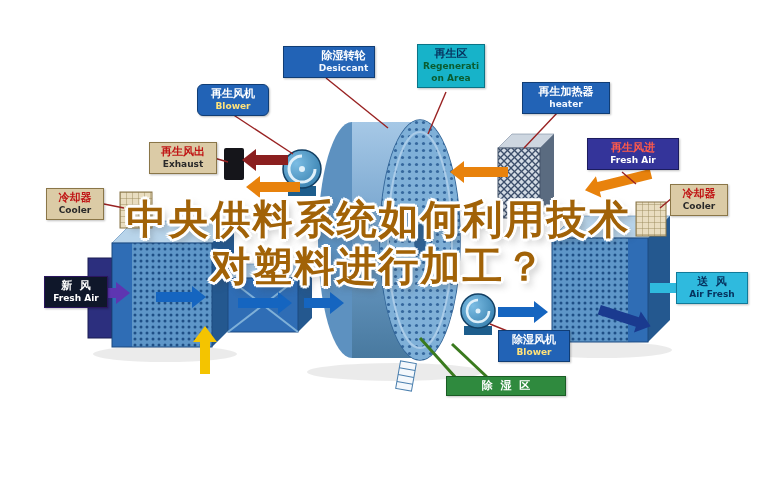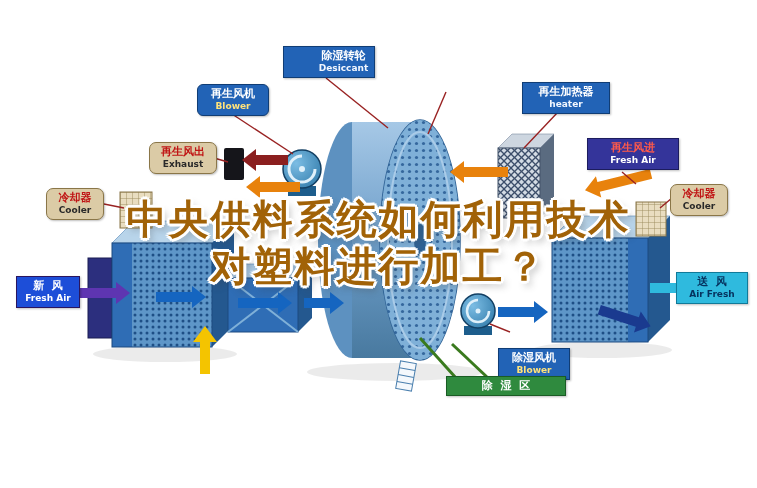--- a/index.html
+++ b/index.html
@@ -11,46 +11,46 @@
   .lbl{position:absolute;z-index:4;text-align:center;border:1px solid;padding:2px 3px;
        line-height:1.3;box-sizing:border-box;box-shadow:1px 1px 2px rgba(0,0,0,.25);}
   .lbl .zh{display:block;font-size:11px;font-weight:bold;white-space:pre;}
   .lbl .en{display:block;font-size:9px;font-weight:bold;word-break:break-word;}
 
   .c-blue{background:#2263b6;border-color:#103d75;color:#fff;}
   .c-blue .en{color:#f2f7ff;}
   .c-blue .en.en-y{color:#ffe27a;}
   .c-cyan{background:#17b3c9;border-color:#0a7487;color:#06325e;}
   .c-cyan .en{color:#0a5c30;}
-  .c-tan{background:#dbcba6;border-color:#8a7648;color:#c01414;border-radius:7px;}
+  .c-tan{background:#dbcba6;border-color:#8a7648;color:#c01414;}
   .c-tan .en{color:#2a2a2a;}
   .c-indigo{background:#34349a;border-color:#1c1c5e;color:#ff5a4a;}
   .c-indigo .en{color:#ffffff;}
-  .c-purple{background:#1d4ed8;border-color:#2a155e;color:#fff;}
+  .c-purple{background:#0f172a;border-color:#2a155e;color:#fff;margin-left:28px;}
   .c-purple .en{color:#fff;}
   .c-cyan2{background:#2fbade;border-color:#117a99;color:#06325e;}
   .c-cyan2 .en{color:#06325e;}
   .c-yellow{background:#f2d22e;border-color:#99830e;color:#1d1d1d;}
   .c-yellow .en{color:#1d1d1d;}
   .c-green{background:#2f8a3e;border-color:#1a5c24;color:#fff;}
   .c-green .en{color:#fff;}
 
   
   #lbl-desiccant{left:283px;top:46px;width:92px;padding-left:32px;}
   #lbl-regen-area{left:417px;top:44px;width:68px;}
   #lbl-blower-top{left:197px;top:84px;width:72px;border-radius:6px;}
   #lbl-heater{left:522px;top:82px;width:88px;}
   #lbl-exhaust{left:149px;top:142px;width:68px;}
   #lbl-fresh-in{left:587px;top:138px;width:92px;}
   #lbl-cooler-left{left:46px;top:188px;width:58px;}
   #lbl-cooler-right{left:670px;top:184px;width:58px;}
   #lbl-freshair-left{left:16px;top:276px;width:64px;}
   #lbl-air-supply{left:676px;top:272px;width:72px;}
   #lbl-back-wind{left:163px;top:380px;width:78px;}
-  #lbl-blower-bottom{left:498px;top:348px;width:72px;}
+  #lbl-blower-bottom{left:498px;top:330px;width:72px;}
   #lbl-district{left:446px;top:376px;width:120px;}
 
   
   .headline{position:absolute;left:0;right:0;top:196px;z-index:6;text-align:center;
     font-weight:900;color:#a16207;font-size:40px;line-height:1.18;letter-spacing:2px;
     pointer-events:none;
     text-shadow:
       -2px -2px 0 #fff, 2px -2px 0 #fff, -2px 2px 0 #fff, 2px 2px 0 #fff,
       0 -3px 0 #fff, 0 3px 0 #fff, -3px 0 0 #fff, 3px 0 0 #fff,
       4px 5px 7px rgba(60,60,60,.35);}
@@ -201,20 +201,24 @@
       <line x1="456" y1="378" x2="420" y2="338" stroke="#3a7a1e" stroke-width="3"></line>
       <line x1="488" y1="378" x2="452" y2="344" stroke="#3a7a1e" stroke-width="3"></line>
     </g>
   </svg>
 
   <div class="lbl c-blue" id="lbl-desiccant">
     <span class="zh">除湿转轮</span>
     <span class="en">Desiccant</span>
   </div>
 
+  <div class="lbl c-cyan" id="lbl-regen-area">
+    <span class="zh">再生区</span>
+    <span class="en">Regeneration Area</span>
+  </div>
 
   <div class="lbl c-blue" id="lbl-blower-top">
     <span class="zh">再生风机</span>
     <span class="en en-y">Blower</span>
   </div>
 
   <div class="lbl c-blue" id="lbl-heater">
     <span class="zh">再生加热器</span>
     <span class="en">heater</span>
   </div>

